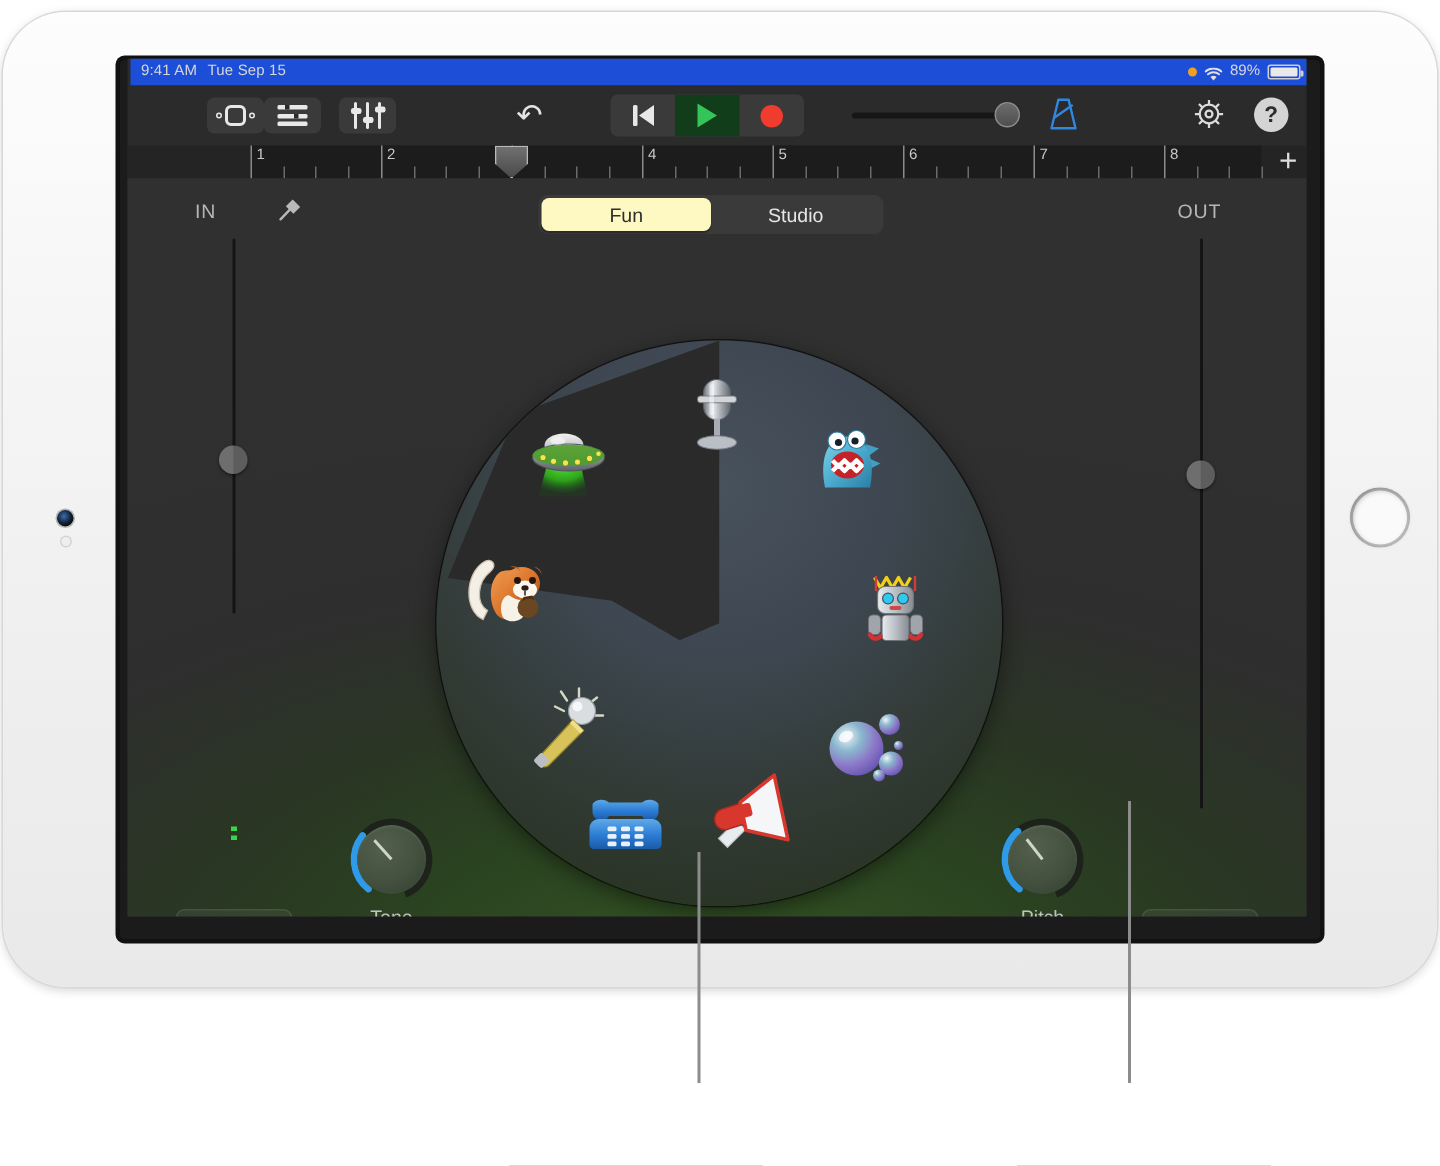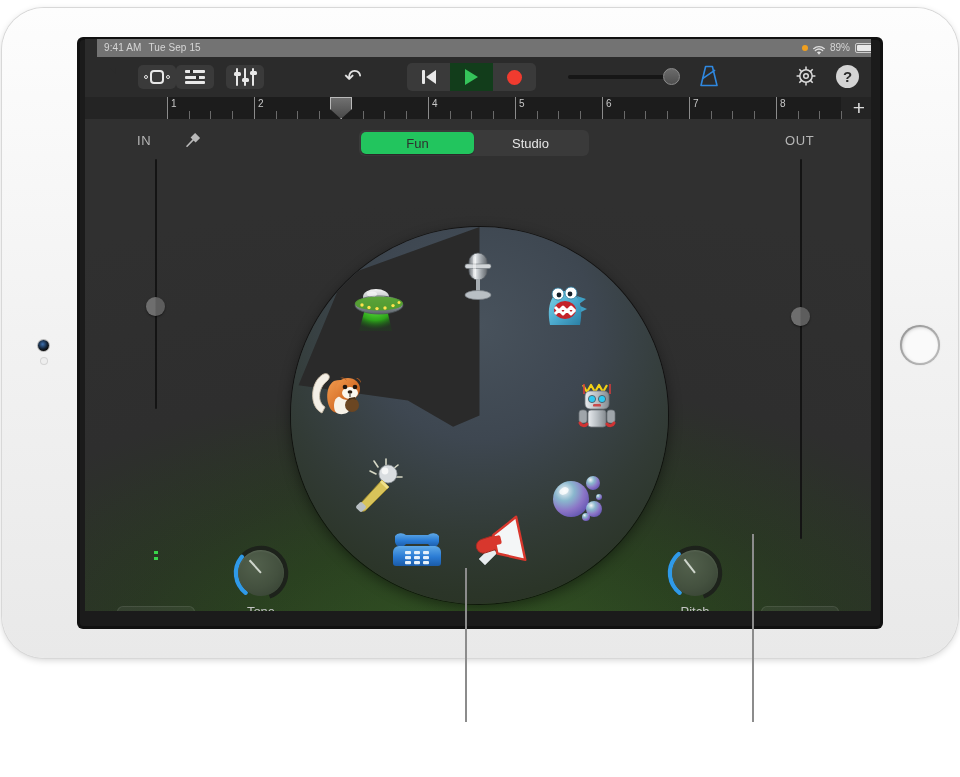--- a/index.html
+++ b/index.html
@@ -50,22 +50,22 @@
   
   .screen {
     position: absolute; left: 85px; top: 39px;
     width: 786px; height: 572px;
     overflow: hidden;
     background: #2b2b2b;
   }
 
   
   .statusbar {
-    position: absolute; left: 12px; top: 0; width: 100%; height: 18px;
-    background: #737373; color: #d6d6d6;
+    position: absolute; left: 2px; top: 0; width: 100%; height: 18px;
+    background: #1d4ed8; color: #d6d6d6;
     font-size: 10px; line-height: 18px;
   }
   .sb-left { position: absolute; left: 7px; top: 0; white-space: nowrap; letter-spacing: .1px;}
   .sb-left .sb-day { margin-left: 7px; }
   .sb-right { position: absolute; right: 6px; top: 0; display: flex; align-items: center; gap: 5px; }
   .dot-orange { width: 6px; height: 6px; border-radius: 50%; background: #f0a020; display: inline-block; }
   .wifi { width: 12px; height: 9px; position: relative; display:inline-block; }
   .batt { position: relative; width: 22px; height: 10px; border: 1px solid #cfcfcf; border-radius: 2px; display:inline-block; }
   .batt::after { content:""; position:absolute; right:-3px; top:3px; width:2px; height:4px; background:#cfcfcf; border-radius:0 1px 1px 0;}
   .batt-fill { position:absolute; left:1px; top:1px; bottom:1px; width: 18px; background:#e9e9e9; border-radius:1px;}
@@ -197,21 +197,21 @@
 
   .seg-ctl {
     position: absolute; display: flex; background: #3a3a3a; border-radius: 6px;
     padding: 2px; gap: 0;
   }
   .seg-ctl .seg {
     width: 113px; height: 22px; border-radius: 5px;
     display: flex; align-items: center; justify-content: center;
     font-size: 13px; color: #e6e6e6;
   }
-  .seg-ctl .seg.on { background: #22c55e; color: #2f2f2f; box-shadow: 0 1px 1px rgba(0,0,0,.3); }
+  .seg-ctl .seg.on { background: #fef9c3; color: #2f2f2f; box-shadow: 0 1px 1px rgba(0,0,0,.3); }
 
   
   .wheel {
     position: absolute; left: 206px; top: 108px; width: 377px; height: 377px;
     border-radius: 50%;
     background:
       radial-gradient(circle at 50% 26%, #48525c 0%, #3e4751 34%, #323b36 62%, #2b3528 80%, #27301f 100%);
     box-shadow: 0 0 0 1px rgba(0,0,0,.55), 0 4px 14px rgba(0,0,0,.45);
     overflow: hidden;
   }
@@ -418,21 +418,21 @@
             <div class="tick-minor" style="left:43px"></div>
             <div class="tick-minor" style="left:65px"></div>
         </div>
         <div class="playhead" style="left:163px;"></div>
       </div>
       <div class="plus-btn">+</div>
     </div>
 
     <div class="main">
 
-      <div class="side-label" style="left:52px;top:14px;">IN</div>
+      <div class="side-label" style="left:45px;top:14px;">IN</div>
       <span class="jack-icon" style="left:99px;top:12px;">
         <svg viewBox="0 0 18 18">
             <g stroke="#b9b9b9" stroke-width="1.6" fill="none" stroke-linecap="round">
               <path d="M3 15.2 9.4 8.6"></path>
               <path d="M11.1 3.1 15 7l-3.4 3.4-3.9-3.9z" fill="#b9b9b9"></path>
             </g>
           </svg>
       </span>
       <div class="fader-track" style="left:70px;top:40px;height:250px;"></div>
       <div class="fader-knob" style="left:61px;top:178px;"></div>

